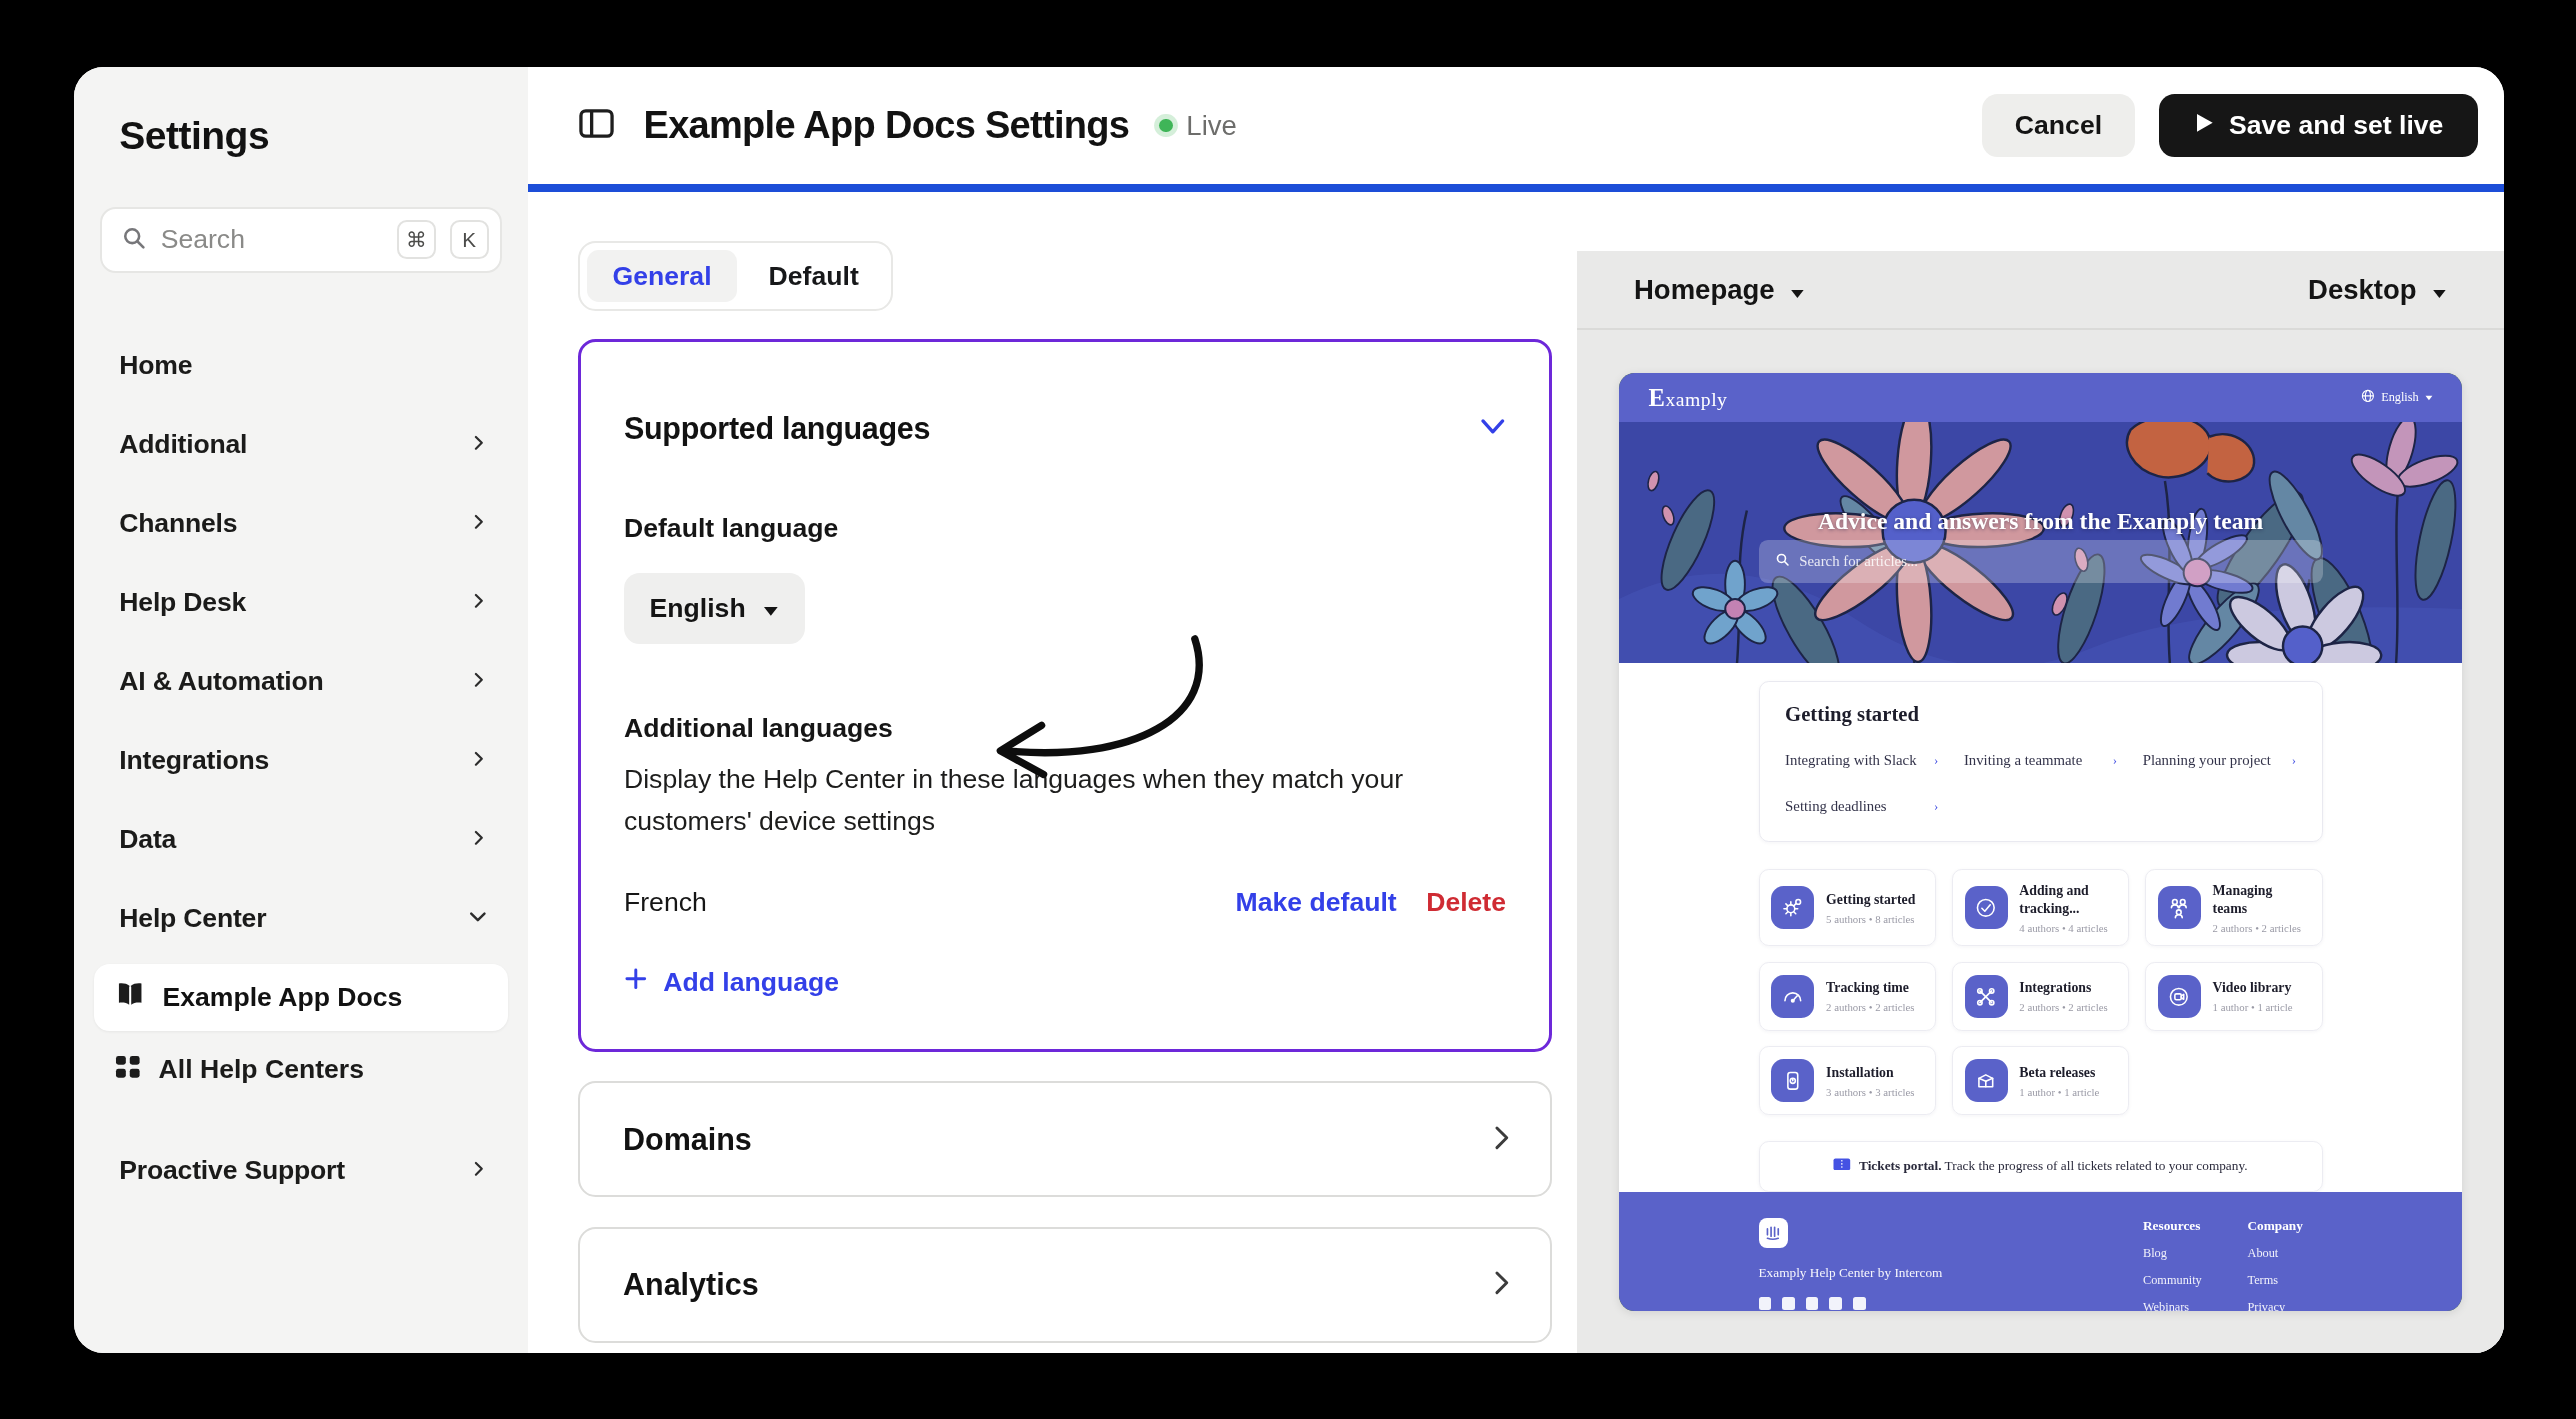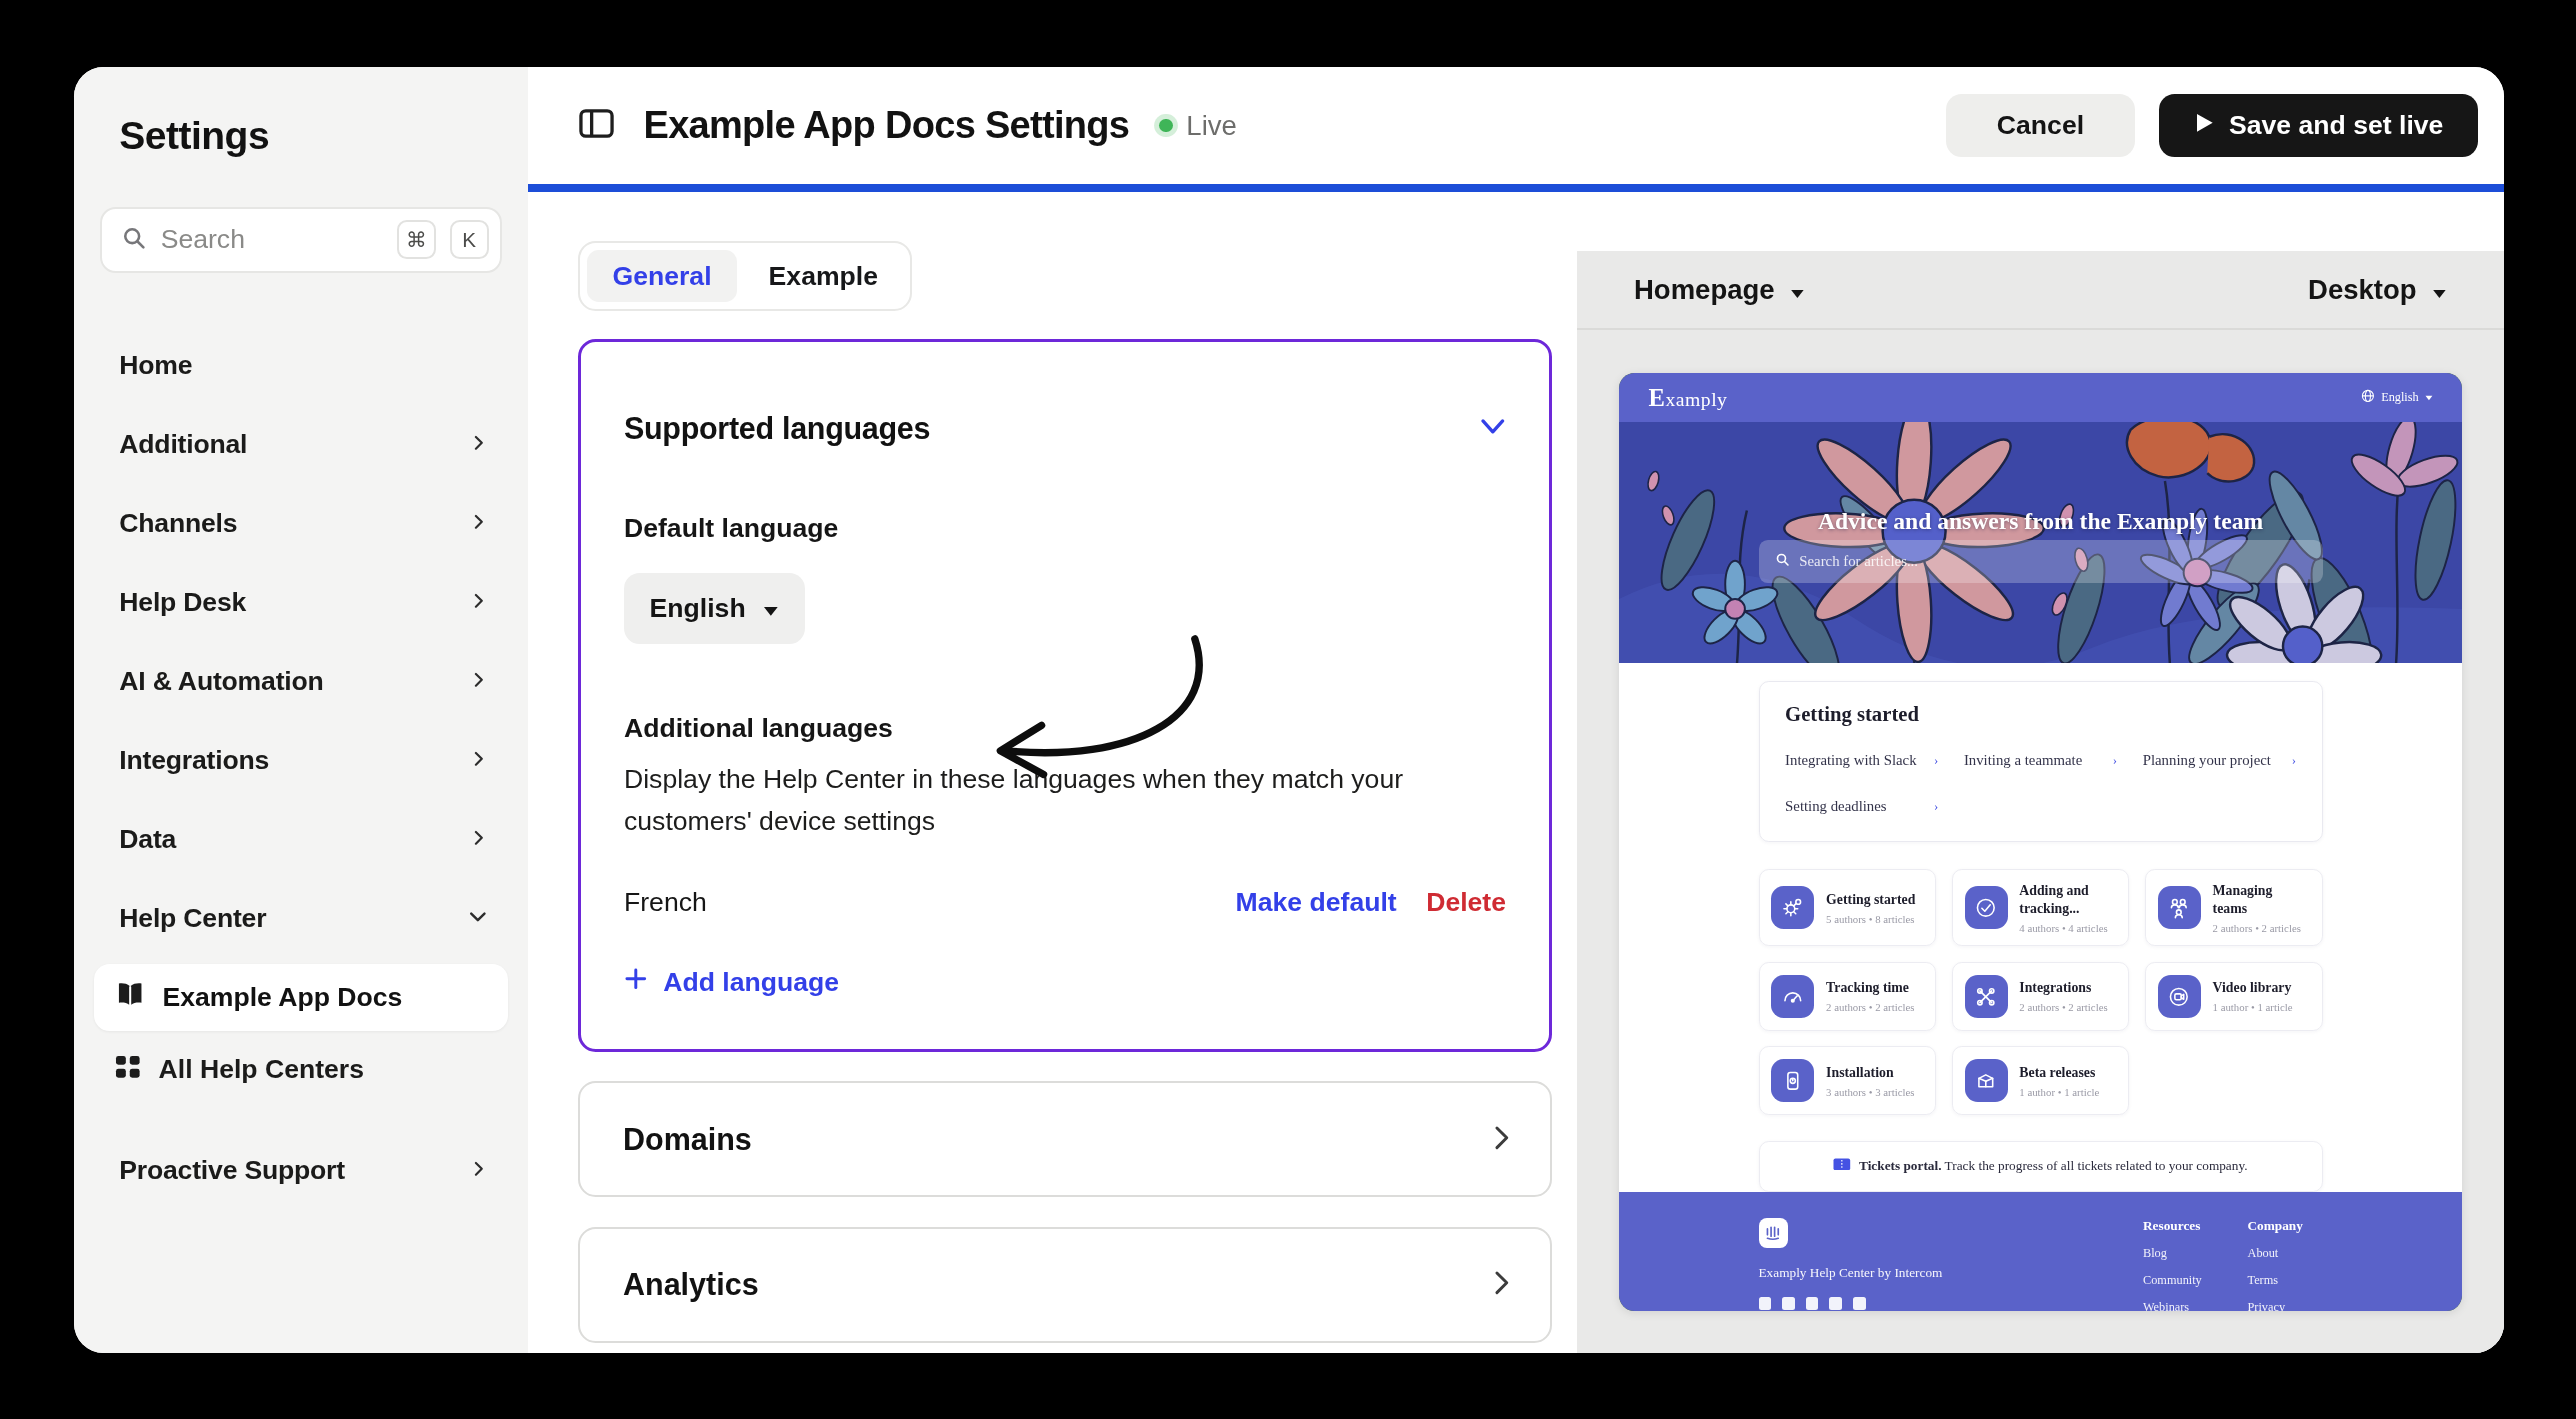--- a/index.html
+++ b/index.html
@@ -38,21 +38,21 @@
   .app-header { height:125px; flex:none; display:flex; align-items:center; padding:0 25.6px 0 49px;
     border-bottom:8px solid #1d4ed8; background:#fff; }
   .hd-title { font-size:38px; font-weight:700; color:#121212; letter-spacing:-0.7px; margin-left:27.5px; }
   .live { display:flex; align-items:center; gap:13.8px; margin-left:29.5px; }
   .live-dot { width:13.8px; height:13.8px; border-radius:50%; background:#3fb558;
     box-shadow:0 0 0 4.9px rgba(63,181,88,.22); }
   .live-lbl { font-size:27.5px; color:#6d6d6b; }
   .hd-actions { margin-left:auto; display:flex; gap:23.6px; align-items:center; }
   .btn { height:63px; border:none; border-radius:15.7px; font-size:26.6px; font-weight:700;
     font-family:"Liberation Sans", sans-serif; cursor:pointer; display:flex; align-items:center; }
-  .btn-cancel { background:#eeeeec; color:#141414; padding:0 51px; }
+  .btn-cancel { background:#eeeeec; color:#141414; padding:0 33px; }
   .btn-save { background:#161616; color:#fff; padding:0 35px; gap:15.7px; }
 
   .below-header { flex:1; display:flex; min-height:0; }
 
   
   .content { width:1049px; flex:none; background:#fff; padding:49px 25.6px 0 50px; overflow:hidden; }
   .tabs { display:inline-flex; padding:6.9px; gap:5.9px; border:2px solid #e8e8e6; border-radius:17.7px;
     background:#fff; }
   .tab { font-size:26.6px; font-weight:700; padding:10.8px 25.6px; border-radius:11.8px; cursor:pointer; }
   .tab.active { background:#f2f2f1; color:#3340e8; }
@@ -261,21 +261,21 @@
             <span>Save and set live</span>
           </button>
         </span>
       </div>
 
       <div class="below-header">
 
         <div class="content">
           <div class="tabs">
             <div class="tab active">General</div>
-            <div class="tab idle">Example</div>
+            <div class="tab idle">Default</div>
           </div>
 
           <div class="lang-card">
             <div class="lc-head">
               <span class="lc-title">Supported languages</span>
               <span>
                 <svg width="25.6" height="17.7" viewBox="0 0 26 18" fill="none" stroke="#3340e8" stroke-width="3.4" stroke-linecap="round" stroke-linejoin="round">
                     <polyline points="3,3 13,14 23,3"></polyline>
                   </svg>
               </span>

